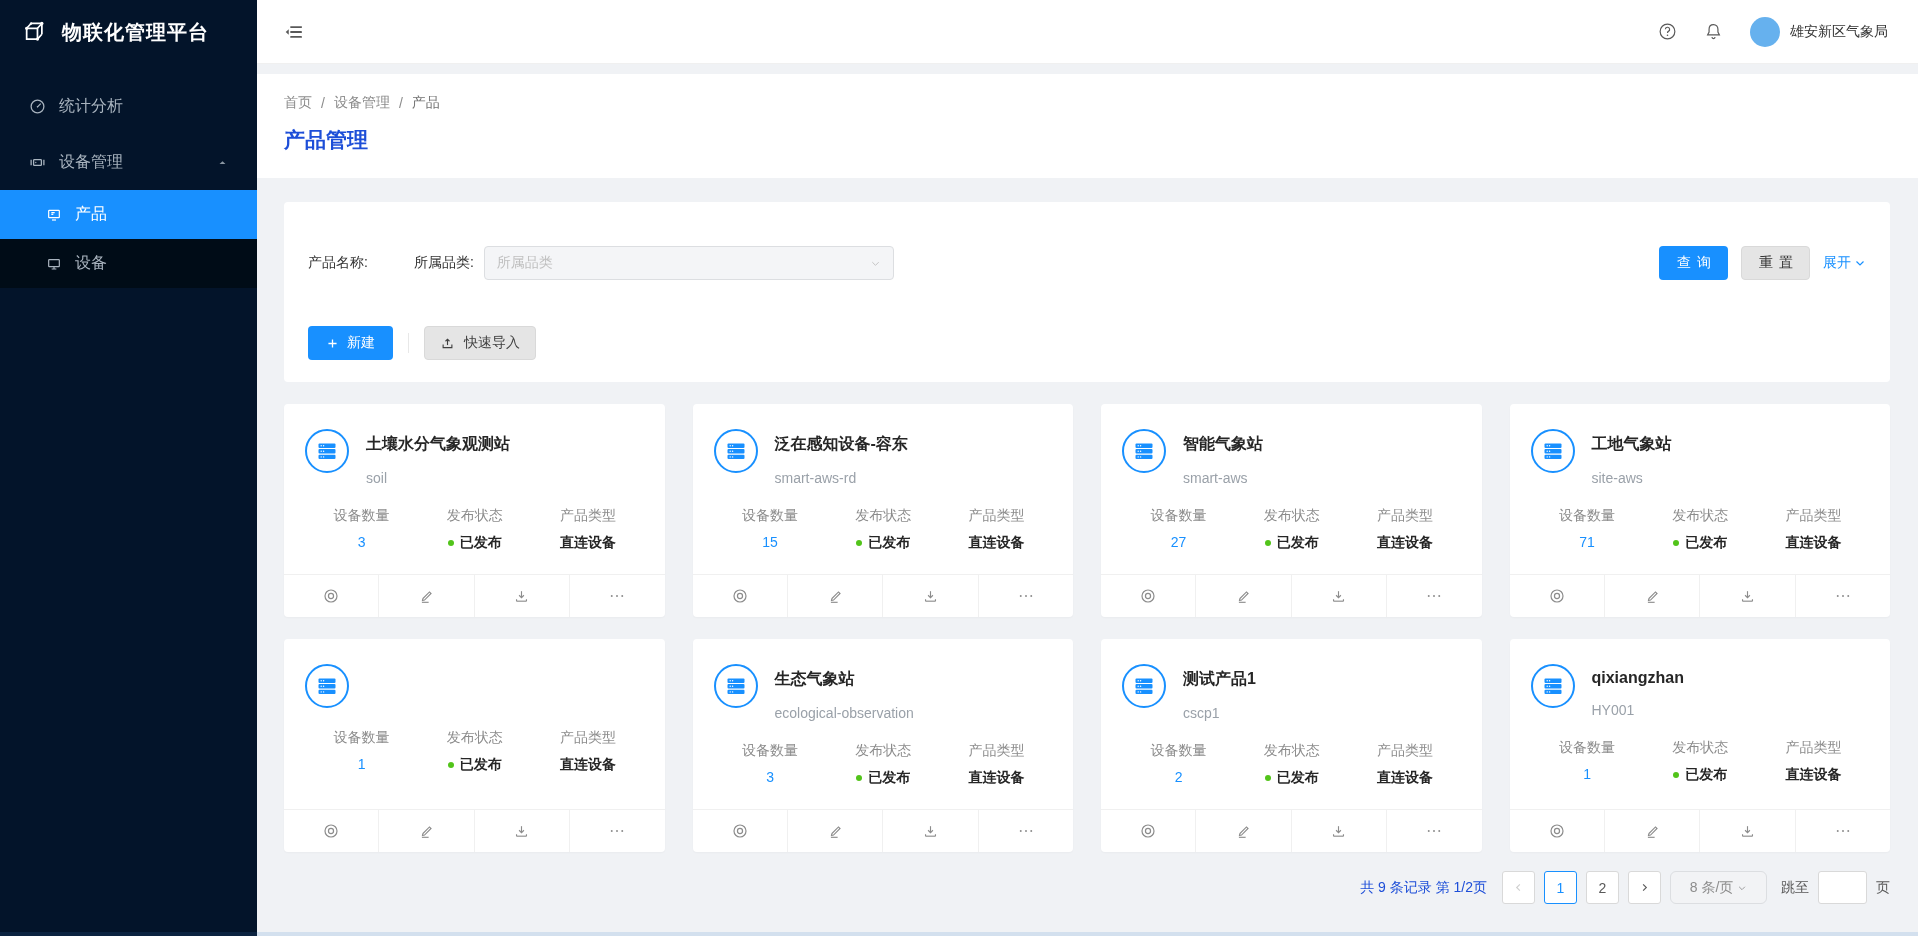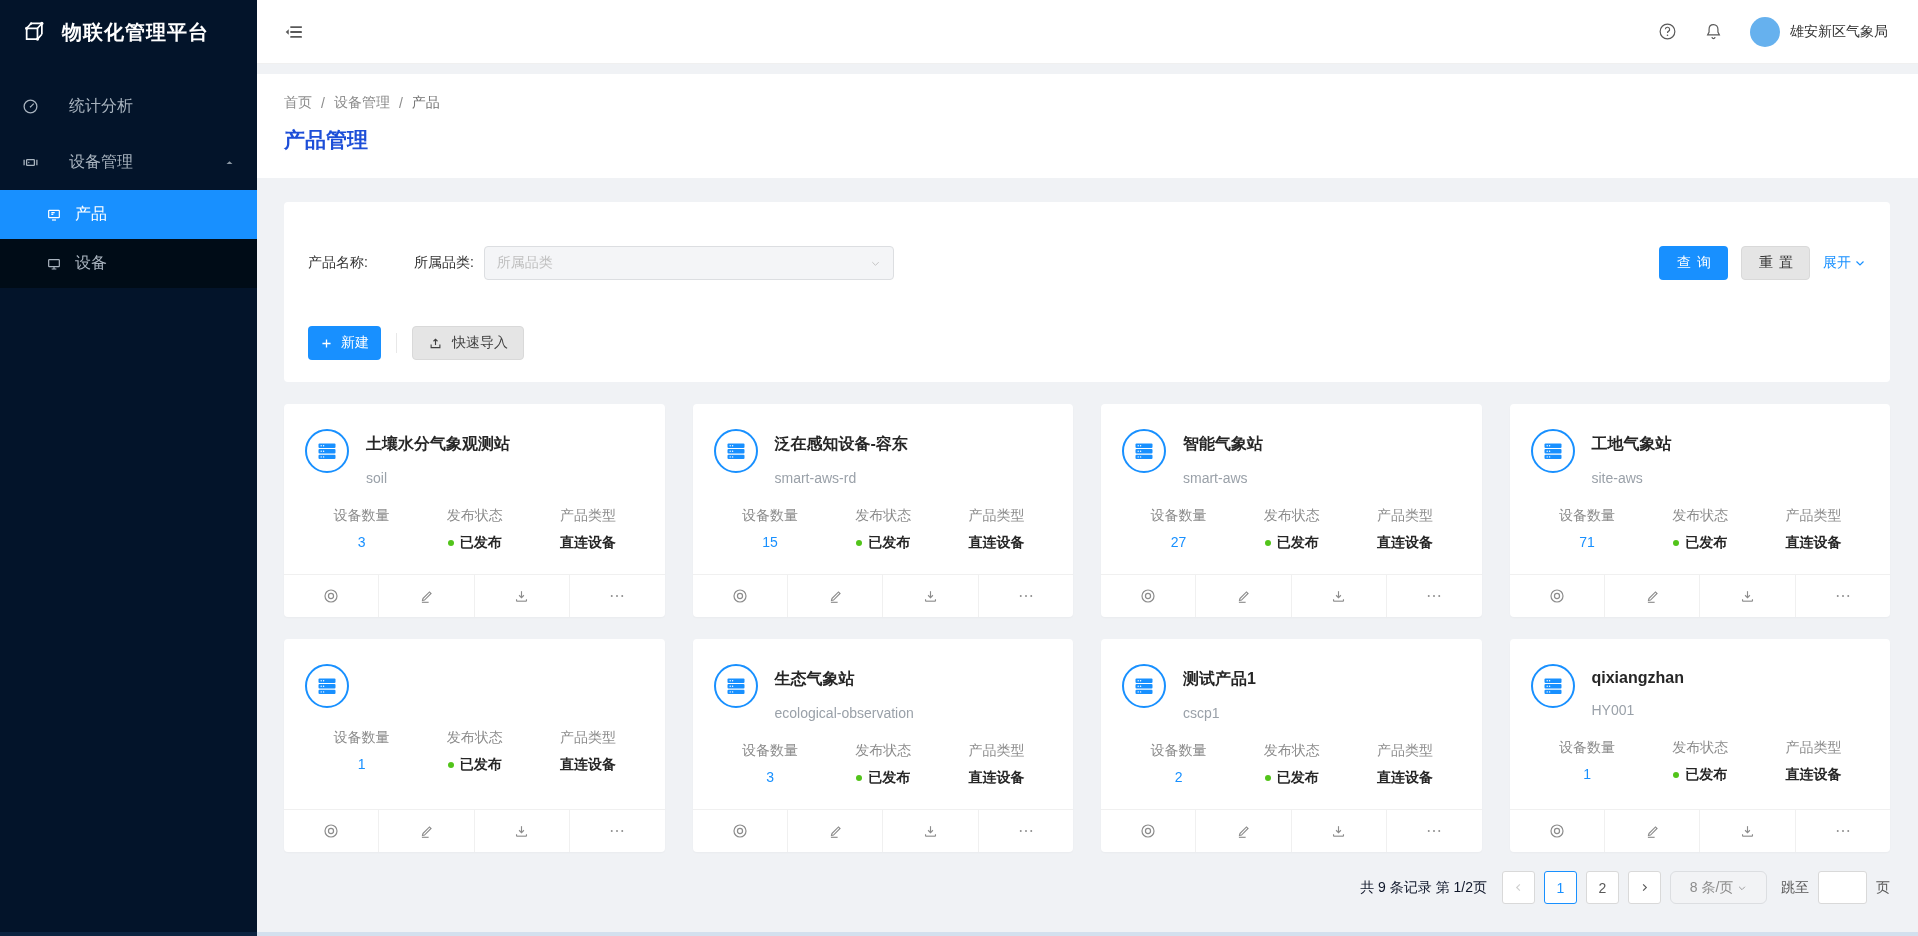--- a/index.html
+++ b/index.html
@@ -5,21 +5,21 @@
   * { margin:0; padding:0; box-sizing:border-box; }
   html,body { width:1918px; height:936px; overflow:hidden; }
   body { font-family:"Liberation Sans","DejaVu Sans",sans-serif; background:#f0f2f5; font-size:14px; color:#262626; }
   .layout { display:flex; width:1918px; height:936px; }
 
   
   .sidebar { width:257px; flex-shrink:0; background:#03142a; color:#a9b4bf; display:flex; flex-direction:column; position:relative; }
   .logo { height:64px; display:flex; align-items:center; gap:12px; padding:8px 18px; }
   .logo-title { color:#fff; font-size:20px; font-weight:700; letter-spacing:1px; white-space:nowrap; }
   .menu { padding-top:14px; font-size:16px; }
-  .menu-item { height:56px; display:flex; align-items:center; gap:30px; padding:0 22px; cursor:pointer; }
+  .menu-item { height:56px; display:flex; align-items:center; gap:13px; padding:0 29px; cursor:pointer; }
   .menu-item .mi-label { flex:0 0 auto; }
   .menu-item .caret { margin-left:auto; color:#8b97a3; }
   .submenu { background:#000c17; }
   .submenu-item { height:49px; display:flex; align-items:center; gap:13px; padding:0 22px 0 46px; cursor:pointer; }
   .submenu-item.active { background:#1890ff; color:#fff; }
   .sidebar-bottom { position:absolute; left:0; bottom:0; width:100%; height:4px; background:#0b2340; }
 
   
   .main { flex:1; display:flex; flex-direction:column; min-width:0;gap:10px; }
   .topbar { height:64px; background:#fff; display:flex; align-items:center; padding:0 30px 0 27px; border-bottom:1px solid #f0f0f0; flex-shrink:0; }
@@ -46,21 +46,21 @@
   .text-input::placeholder { color:#bfbfbf; }
   .select-box { width:410px; height:34px; background:#f4f5f7; border:1px solid #dcdee1; border-radius:4px; display:flex; align-items:center; justify-content:space-between; padding:0 12px; color:#bfbfbf; cursor:pointer; }
   .select-box .chev { color:#bfbfbf; }
   .filter-actions { margin-left:auto; display:flex; align-items:center; gap:13px; }
   .btn { height:34px; border-radius:4px; font-size:14px; display:inline-flex; align-items:center; justify-content:center; cursor:pointer; border:1px solid transparent; font-family:inherit; }
   .btn-primary { background:#1890ff; color:#fff; }
   .btn-default { background:#e5e5e5; border-color:#d9d9d9; color:#333; }
   .btn-spaced { letter-spacing:6px; padding:0 10px 0 17px; min-width:66px; }
   .link-expand { color:#1890ff; display:flex; align-items:center; gap:3px; cursor:pointer; font-size:14px; }
   .toolbar-row { margin-top:46px; display:flex; align-items:center; }
-  .btn-create { gap:8px; padding:0 11px; }
+  .btn-create { gap:8px; padding:0 17px; }
   .v-divider { width:1px; height:20px; background:#e8e8e8; margin:0 15px; }
   .btn-import { gap:9px; padding:0 15px; color:#404040; }
 
   
   .cards { margin-top:22px; display:grid; grid-template-columns:repeat(4,1fr); column-gap:28px; row-gap:22px; }
   .card { background:#fff; border-radius:4px; height:213px; display:flex; flex-direction:column; box-shadow:0 1px 2px rgba(0,0,0,0.03); }
   .card-body { flex:1; padding:25px 20px 0 21px; }
   .card-head { display:flex; gap:17px; }
   .prod-icon { width:44px; height:44px; border-radius:50%; border:2px solid #1890ff; color:#1890ff; display:flex; align-items:center; justify-content:center; flex-shrink:0; }
   .card-head-text { display:flex; flex-direction:column; }
@@ -71,21 +71,21 @@
   .stat-label { font-size:14px; color:#8c8c8c; }
   .stat-value { margin-top:9px; font-size:14px; color:#262626; font-weight:700; }
   .stat-value.count { color:#1890ff; font-weight:400; cursor:pointer; }
   .status-dot { display:inline-block; width:6px; height:6px; border-radius:50%; background:#52c41a; margin-right:6px; vertical-align:1px; }
   .card-footer { border-top:1px solid #f0f0f0; height:43px; display:flex; flex-shrink:0; }
   .card-action { flex:1; display:flex; align-items:center; justify-content:center; color:#8c8c8c; cursor:pointer; }
   .card-action + .card-action { border-left:1px solid #f0f0f0; }
 
   
   .pagination-row { display:flex; justify-content:flex-end; align-items:center; gap:9px; margin-top:19px; color:#595959; font-size:14px; }
-  .pg-summary { margin-right:6px; color:#0f172a; }
+  .pg-summary { margin-right:6px; color:#1d4ed8; }
   .page-btn { min-width:33px; height:33px; border:1px solid #d9d9d9; background:#fff; border-radius:3px; display:flex; align-items:center; justify-content:center; color:#595959; cursor:pointer; }
   .page-btn.disabled { color:#cfcfcf; cursor:default; }
   .page-btn.active { border-color:#1890ff; color:#1890ff; }
   .size-select { width:97px; height:33px; background:#f2f3f5; border:1px solid #dcdee1; border-radius:6px; display:flex; align-items:center; justify-content:center; gap:4px; color:#8c8c8c; cursor:pointer; }
   .jump-label { margin-left:5px; }
   .jump-input { width:49px; height:33px; border:1px solid #d9d9d9; border-radius:3px; background:#fff; outline:none; padding:0 6px; font-family:inherit; }
   .bottom-strip { height:4px; background:#d3e0ee; margin:0 -28px 0 -27px; margin-top:auto; }
 
   svg { display:block; }
 </style>

